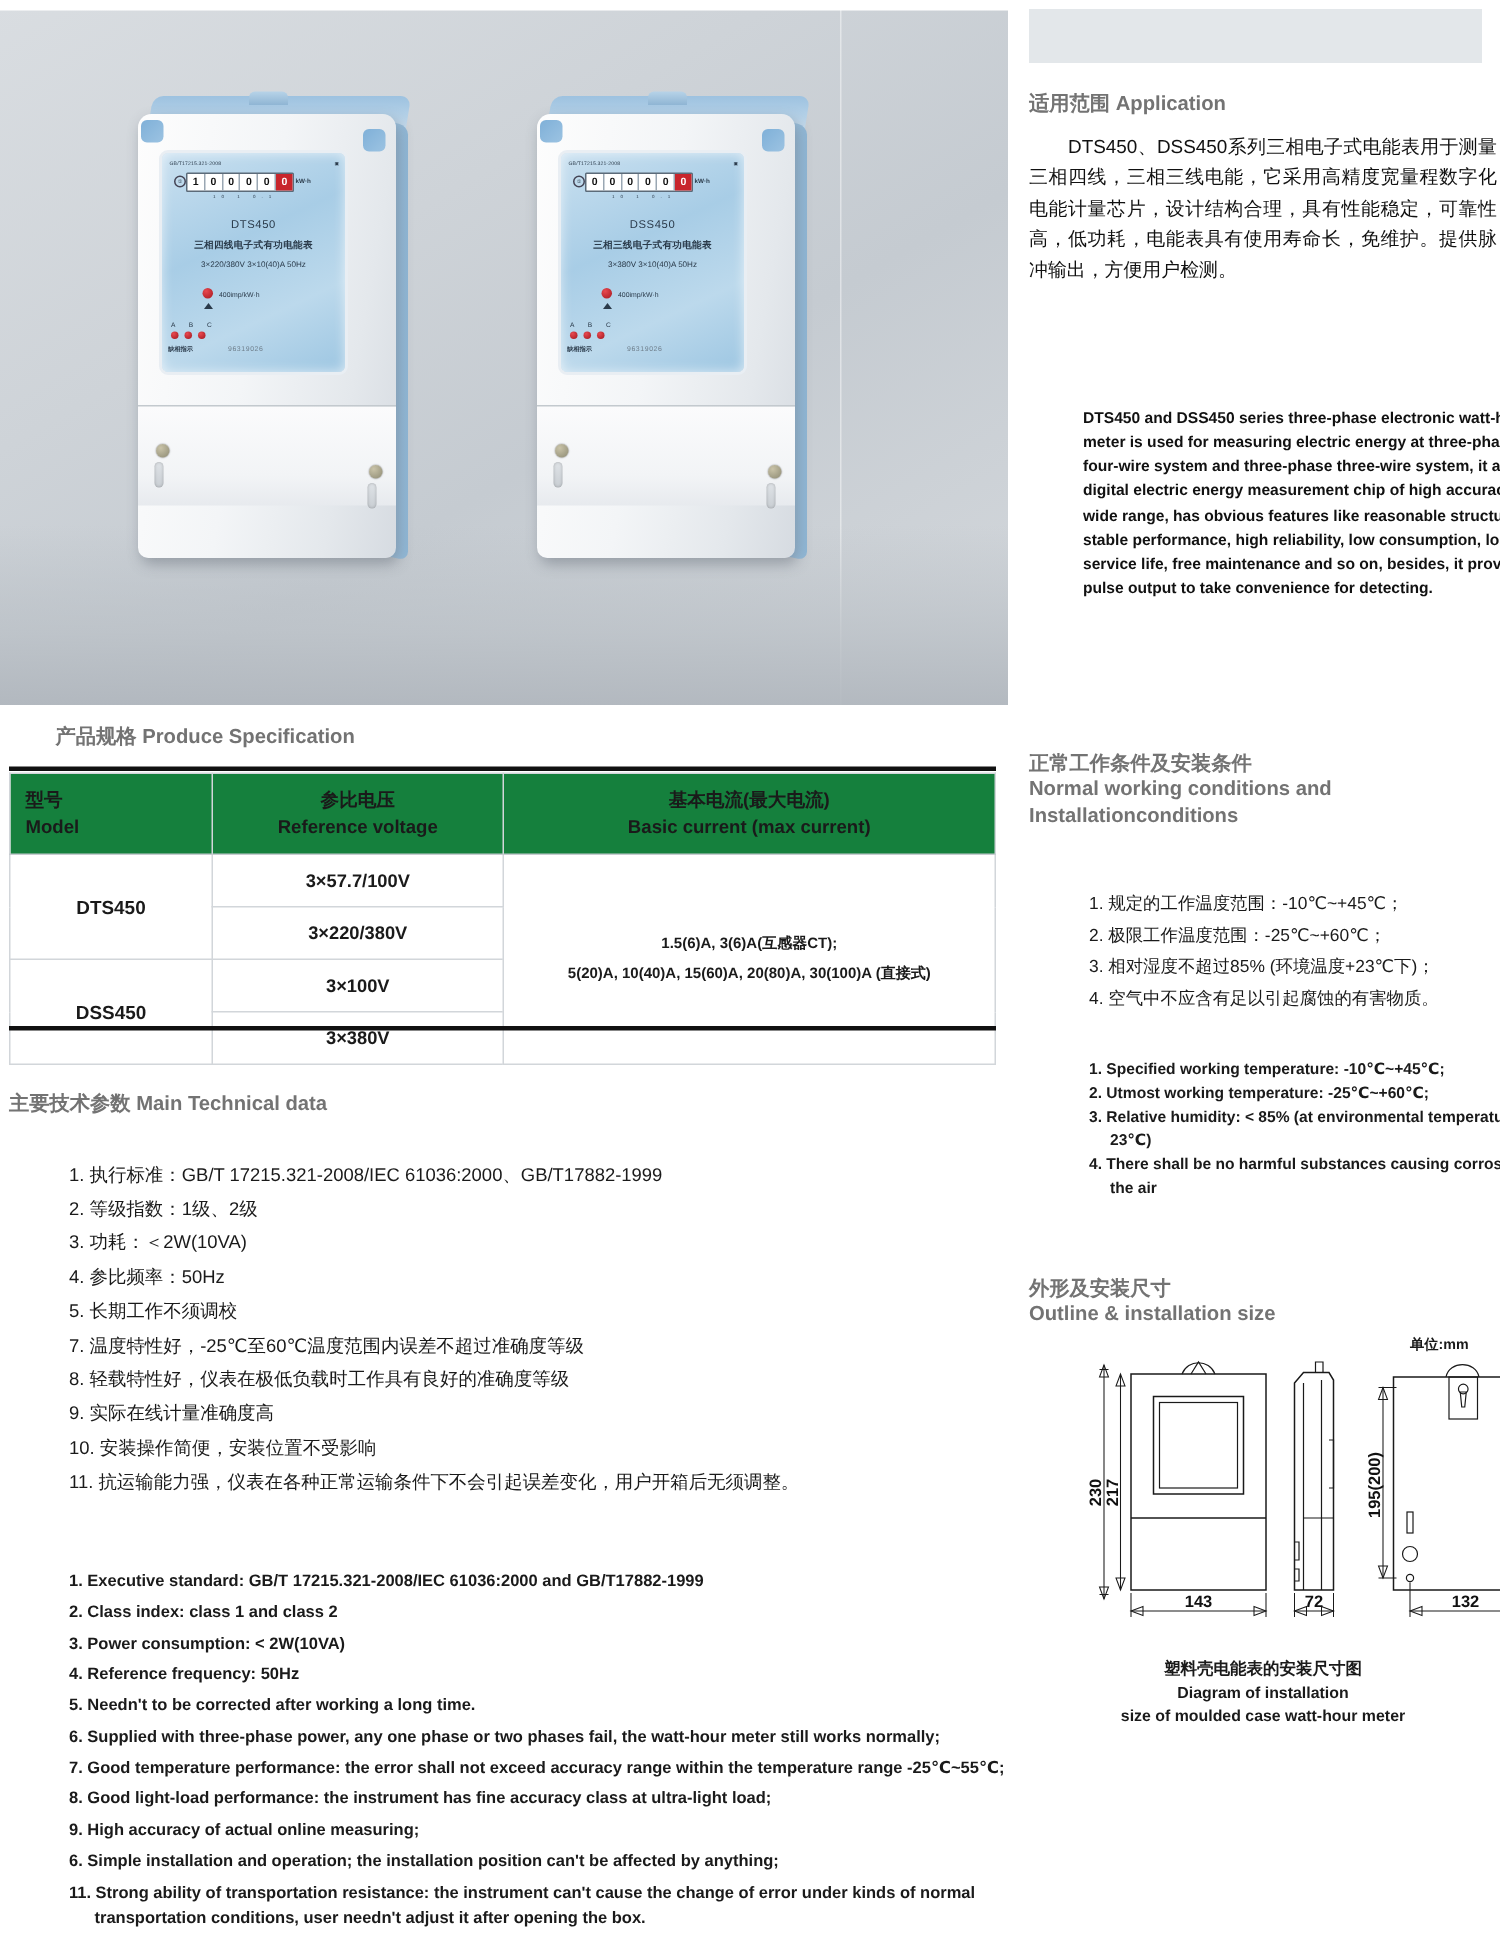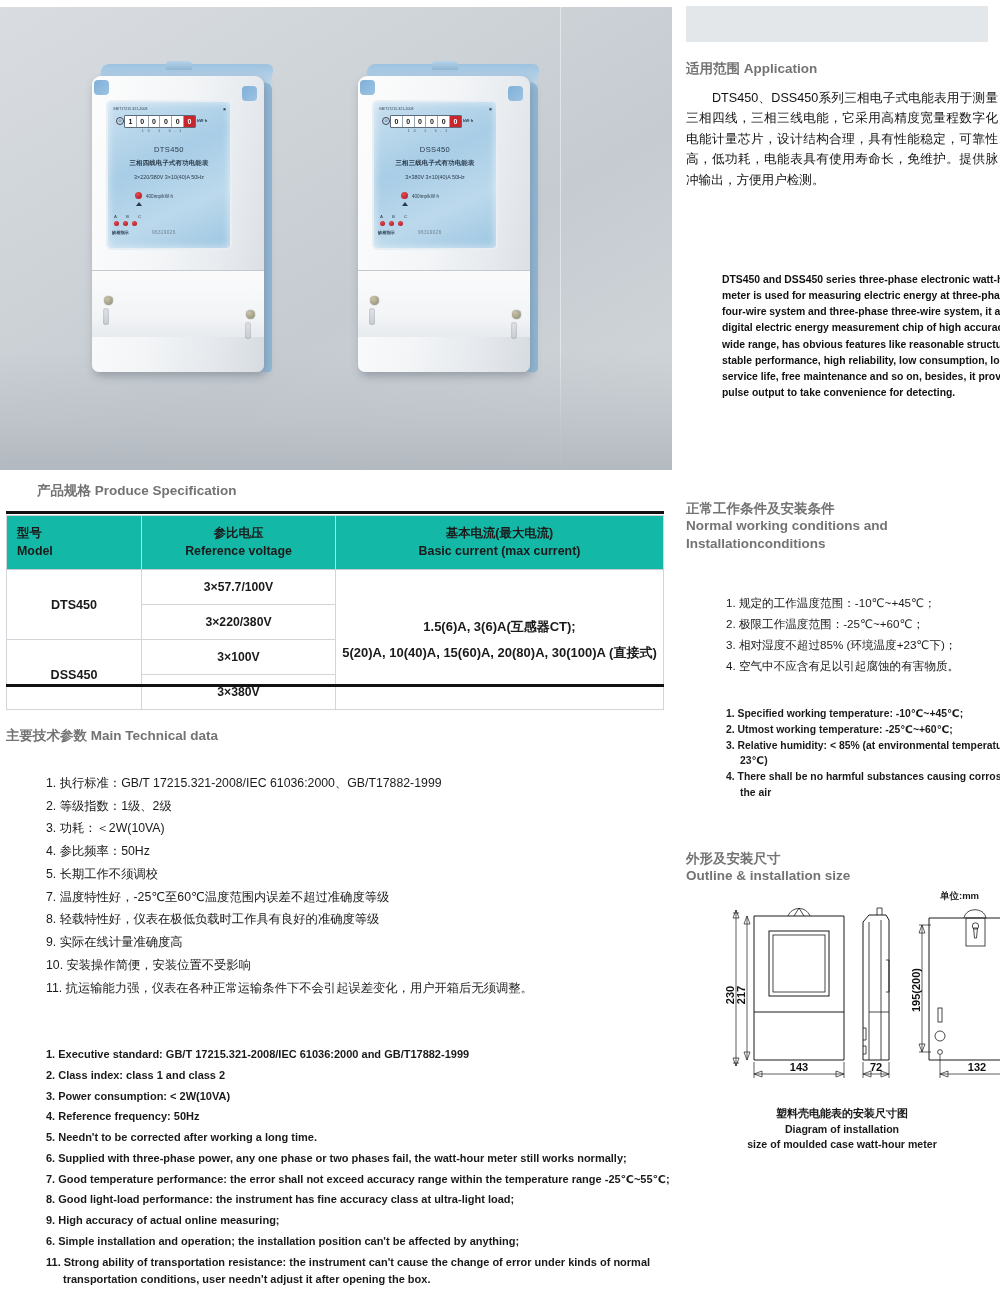--- a/index.html
+++ b/index.html
@@ -145,27 +145,27 @@
   #draw-wrap{position:absolute;left:726px;top:900px;width:312px;height:185px;}
   #draw-cap{position:absolute;left:686px;top:1105px;width:312px;text-align:center;}
   #draw-cap .c1{font-size:11px;font-weight:bold;line-height:1.5;}
   #draw-cap .c2{font-size:10.6px;font-weight:bold;line-height:1.42;}
 
   
   #spec-head{position:absolute;left:6px;top:482px;margin-left:31px;}
   #spec-table{position:absolute;left:6px;top:515px;width:658px;border-collapse:collapse;}
   #spec-table td,#spec-table th{border:1px solid #d2d6da;padding:0;}
   #spec-table thead th{
-    background:#14b8a6;font-weight:bold;font-size:12.4px;line-height:1.42;
+    background:#15803d;font-weight:bold;font-size:12.4px;line-height:1.42;
     padding:9px 4px;text-align:center;border-bottom:1px solid #c6cbd0;
   }
   #spec-table thead th.c1{text-align:left;padding-left:10px;}
   #spec-table tbody td{font-size:12.2px;font-weight:bold;text-align:center;height:34px;}
   #spec-table tbody td.model{font-size:12.6px;}
-  #spec-table tbody td.cur{font-size:13px;line-height:1.95;padding:16px 6px;}
+  #spec-table tbody td.cur{font-size:10px;line-height:1.95;padding:16px 6px;}
   .rule-top{position:absolute;left:6px;top:511px;width:658px;height:2.6px;background:#111;}
   .rule-bot{position:absolute;left:6px;top:684px;width:658px;height:2.6px;background:#111;}
 
   #md-head{position:absolute;left:6px;top:727px;}
   #md-cn{position:absolute;left:6px;top:756px;width:660px;}
   #md-cn li{font-size:12.3px;line-height:1.85;list-style:none;
             padding-left:19px;text-indent:-19px;}
   #md-en{position:absolute;left:6px;top:1030px;width:672px;}
   #md-en li{font-size:11px;line-height:1.58;list-style:none;font-weight:bold;
             padding-left:17px;text-indent:-17px;margin-bottom:3.4px;}

